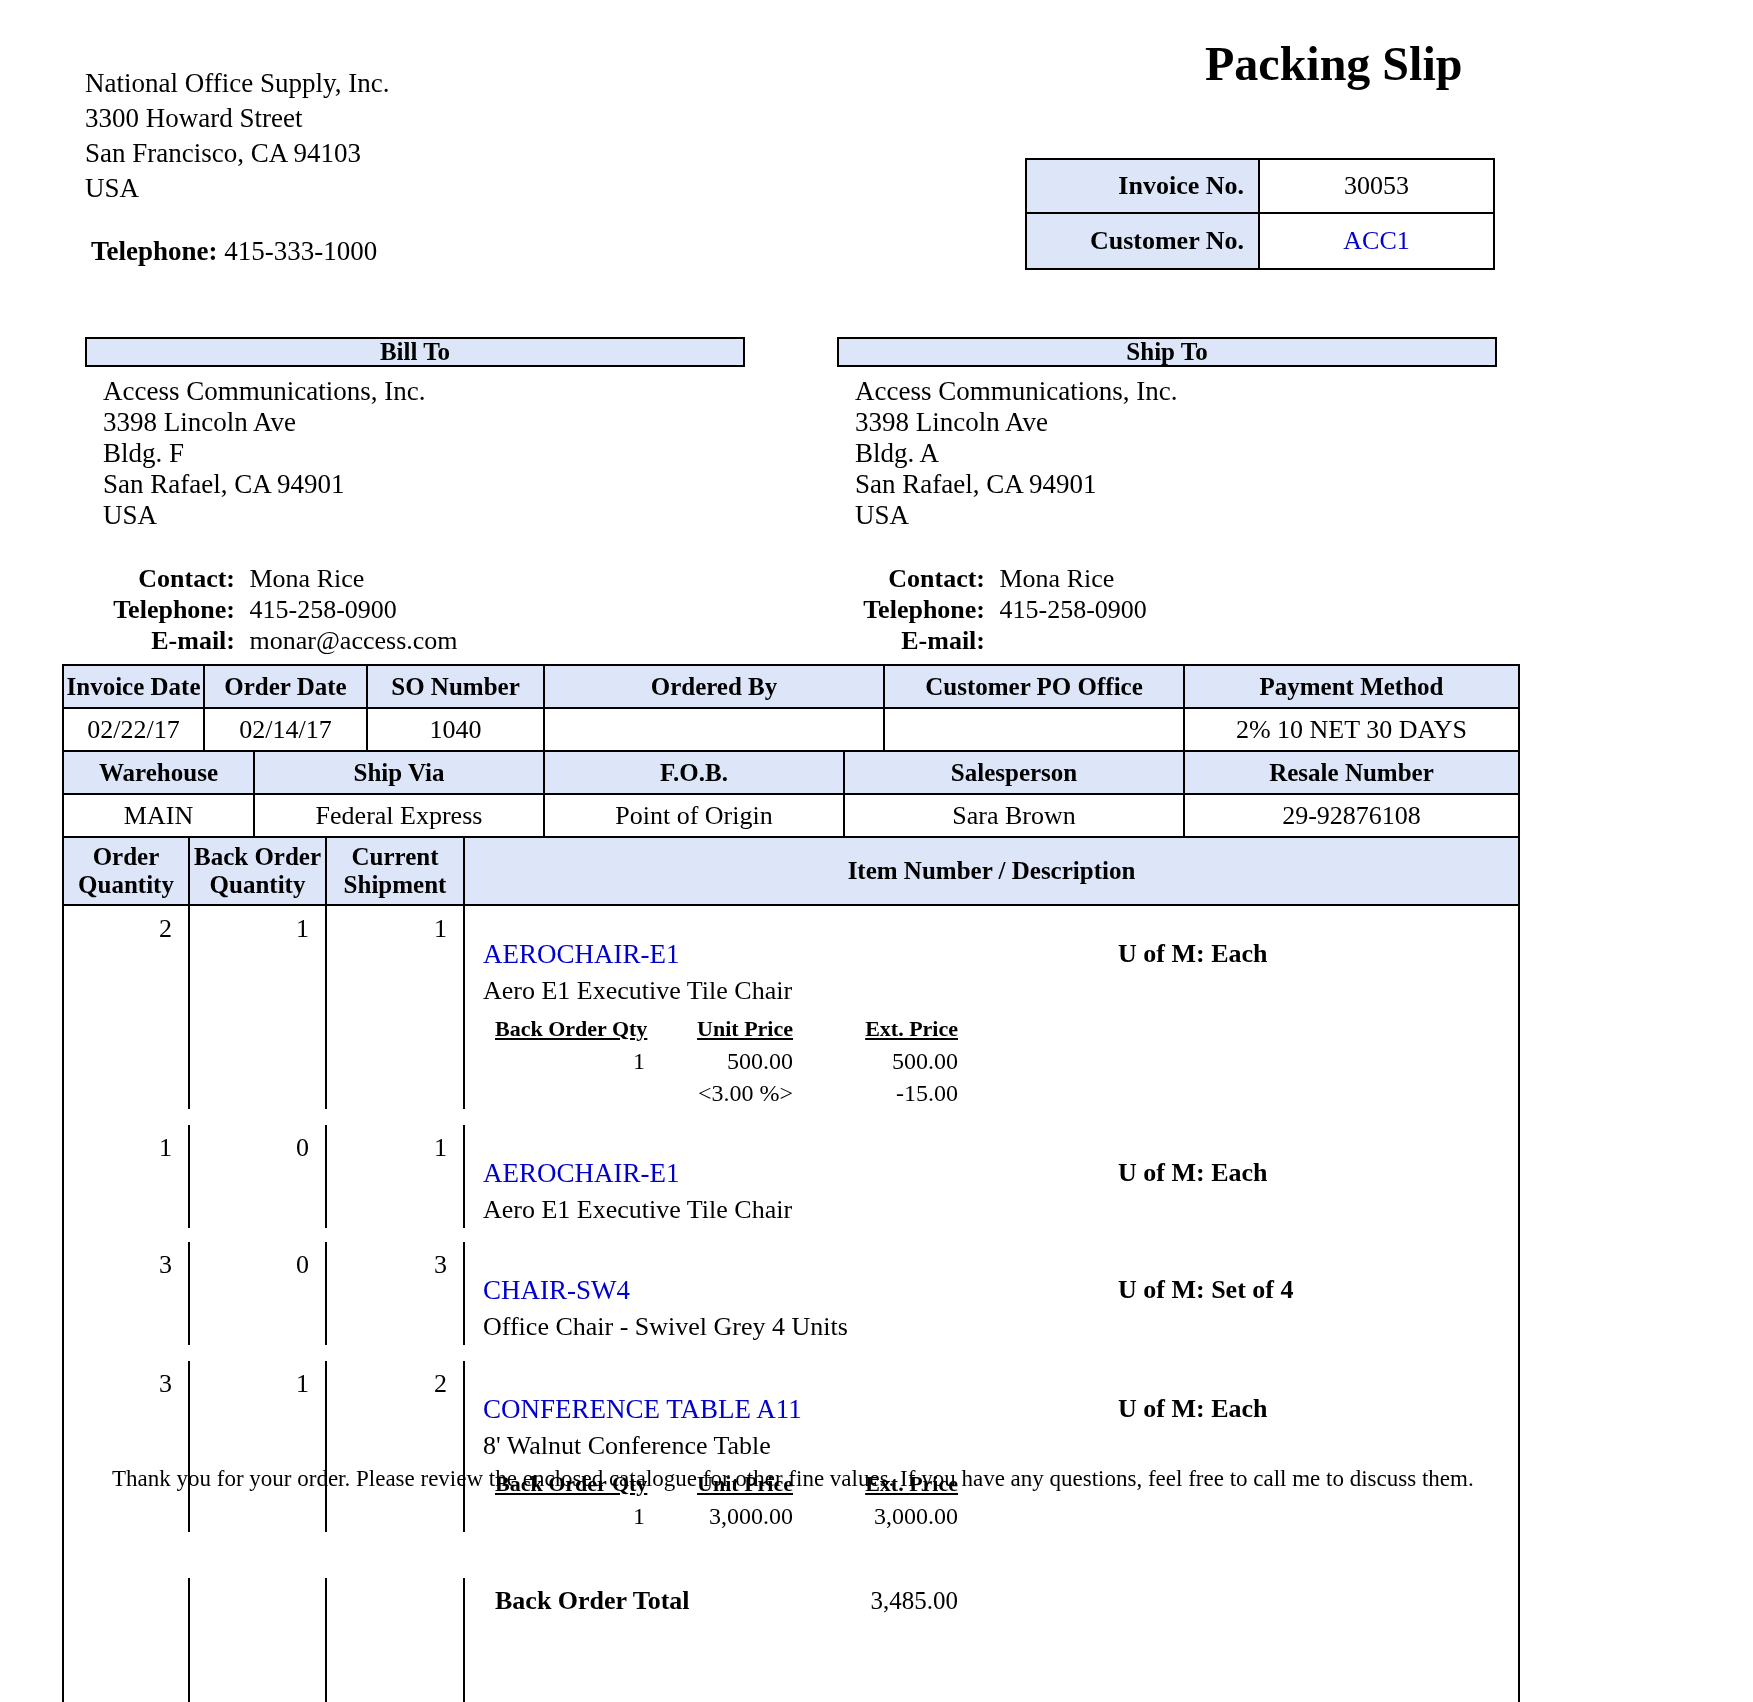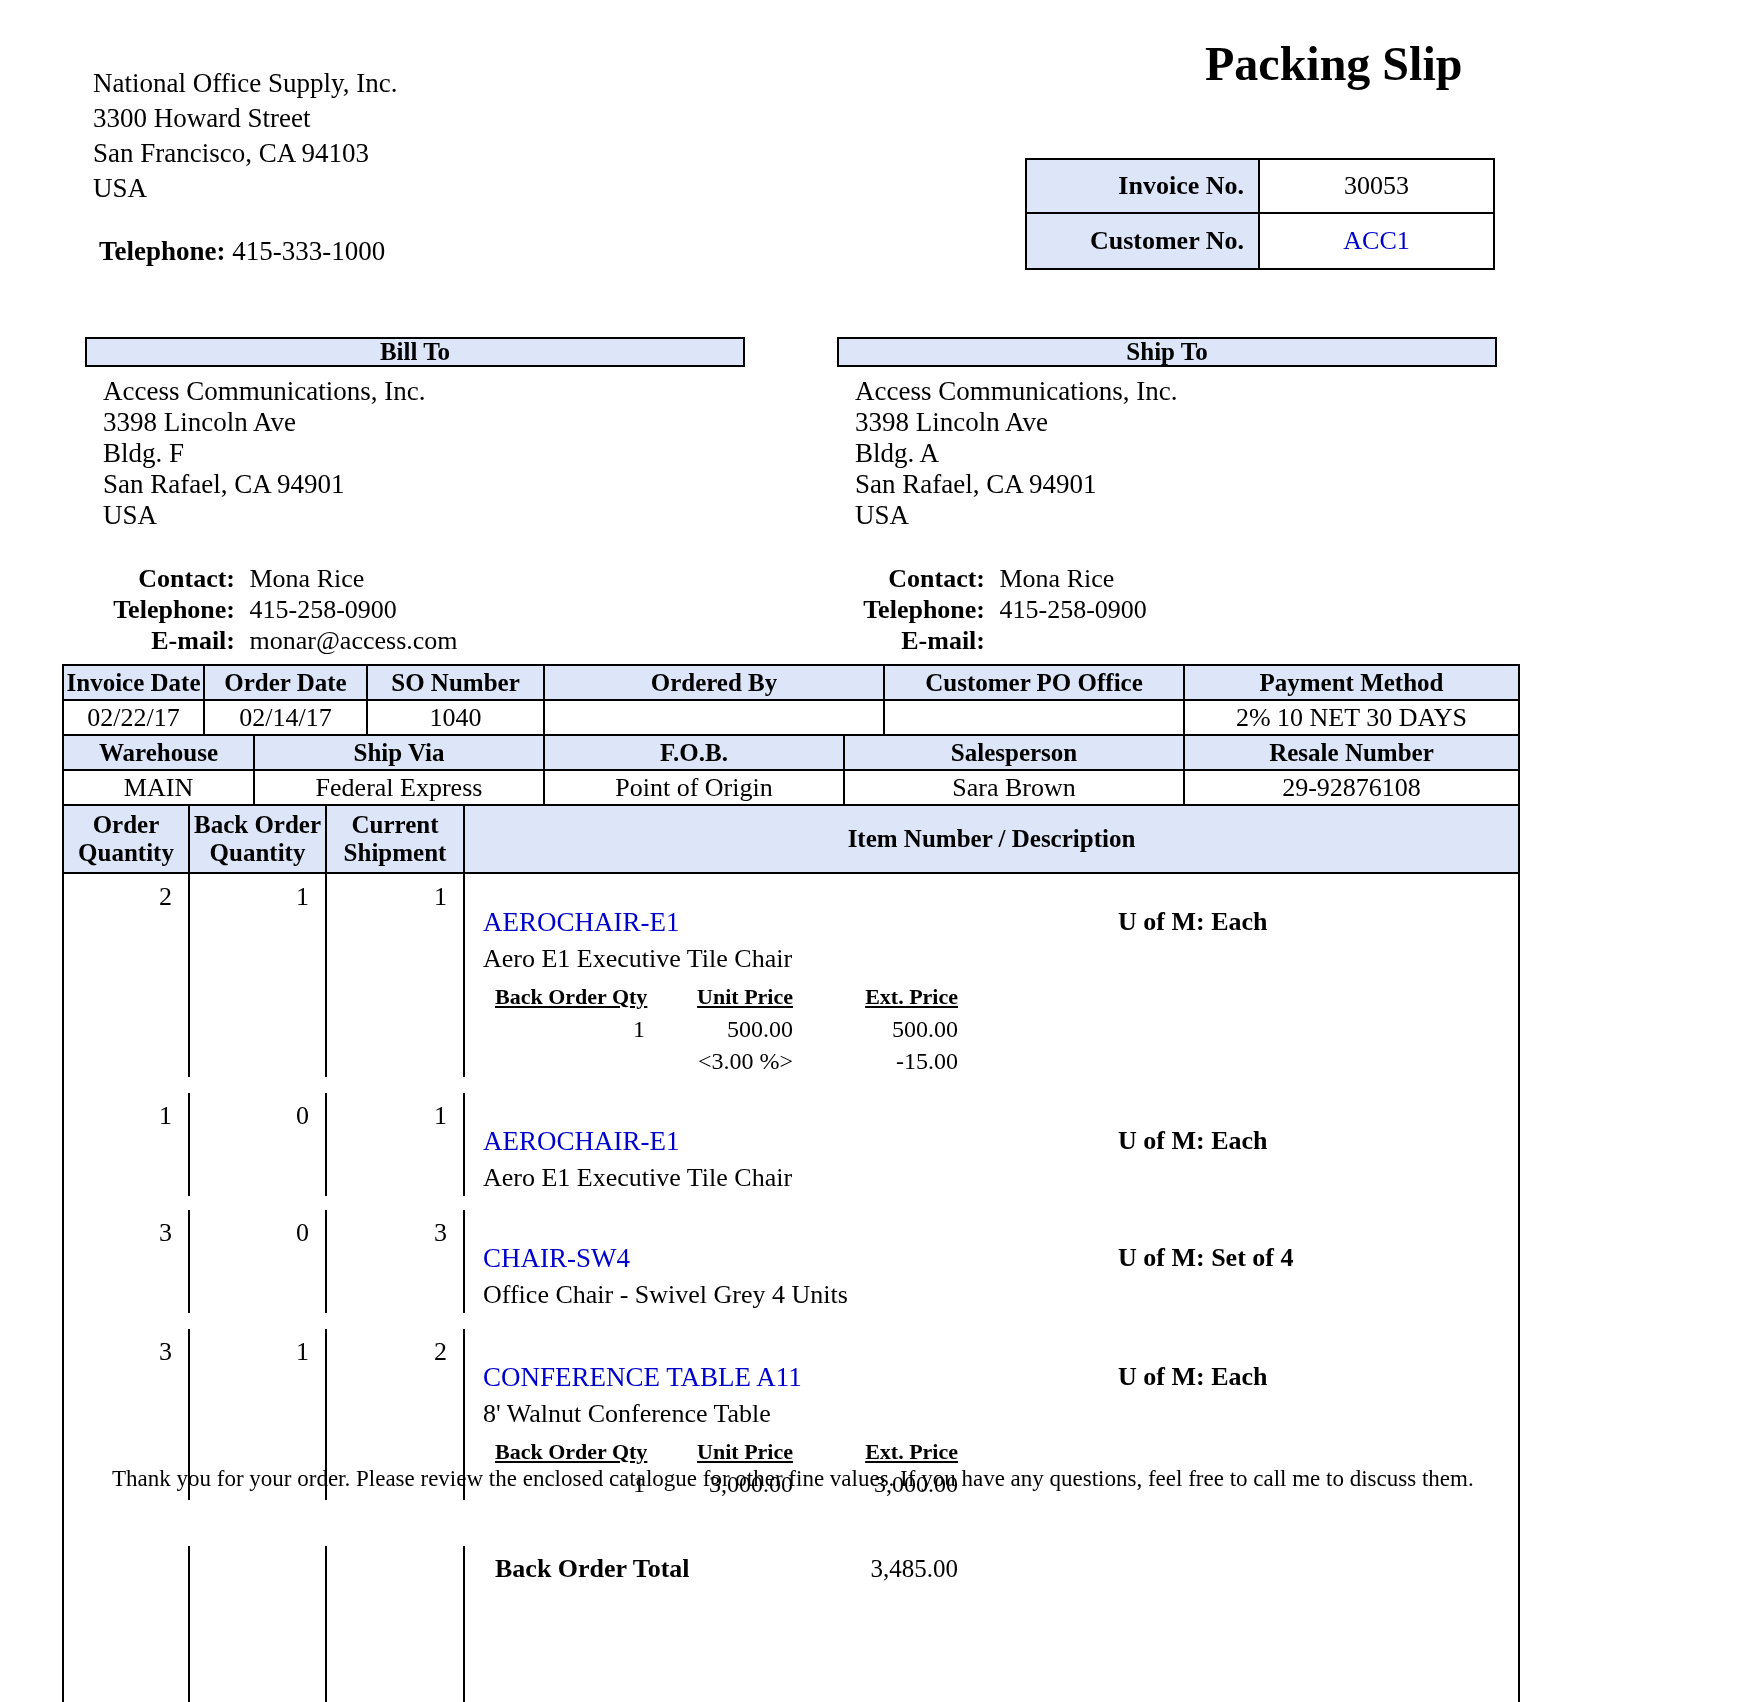--- a/index.html
+++ b/index.html
@@ -9,21 +9,21 @@
     width: 1753px; height: 1702px;
     background: #fff;
     color: #000;
     font-family: "Liberation Serif", serif;
     font-size: 26px;
     overflow: hidden;
   }
   .b { font-weight: bold; }
 
   
-  .company { position: absolute; left: 93px; top: 66px; font-size: 27px; line-height: 35px; }
+  .company { position: absolute; left: 85px; top: 66px; font-size: 27px; line-height: 35px; }
   .phone-line { margin-top: 28px; padding-left: 6px; }
 
   
   .title {
     position: absolute; left: 1205px; top: 36px;
     font-size: 48px; font-weight: bold; white-space: nowrap;
   }
 
   
   .invoice-box {
@@ -57,21 +57,21 @@
   .crow { white-space: nowrap; }
   .clabel { display: inline-block; width: 150px; text-align: right; font-weight: bold; }
   .cval { margin-left: 8px; }
 
   
   .main-table {
     position: absolute; left: 62px; top: 664px; width: 1458px; height: 1038px;
     border: 2px solid var(--border, #000); border-bottom: none;
     display: flex; flex-direction: column;
   }
-  .trow { display: grid; height: 35px; border-bottom: 2px solid var(--border, #000); }
+  .trow { display: grid; height: 43px; border-bottom: 2px solid var(--border, #000); }
   .cols-a { grid-template-columns: 141px 163px 177px 340px 300px 1fr; }
   .cols-b { grid-template-columns: 191px 290px 300px 340px 1fr; }
   .cols-c { grid-template-columns: 126px 137px 138px 1fr; }
   .cell {
     border-right: 2px solid var(--border, #000);
     display: flex; align-items: center; justify-content: center;
     text-align: center; overflow: hidden; white-space: nowrap;
   }
   .cell:last-child { border-right: none; }
   .theader .cell { background: var(--header-bg, #dce6f8); font-weight: bold; font-size: 25px; }

